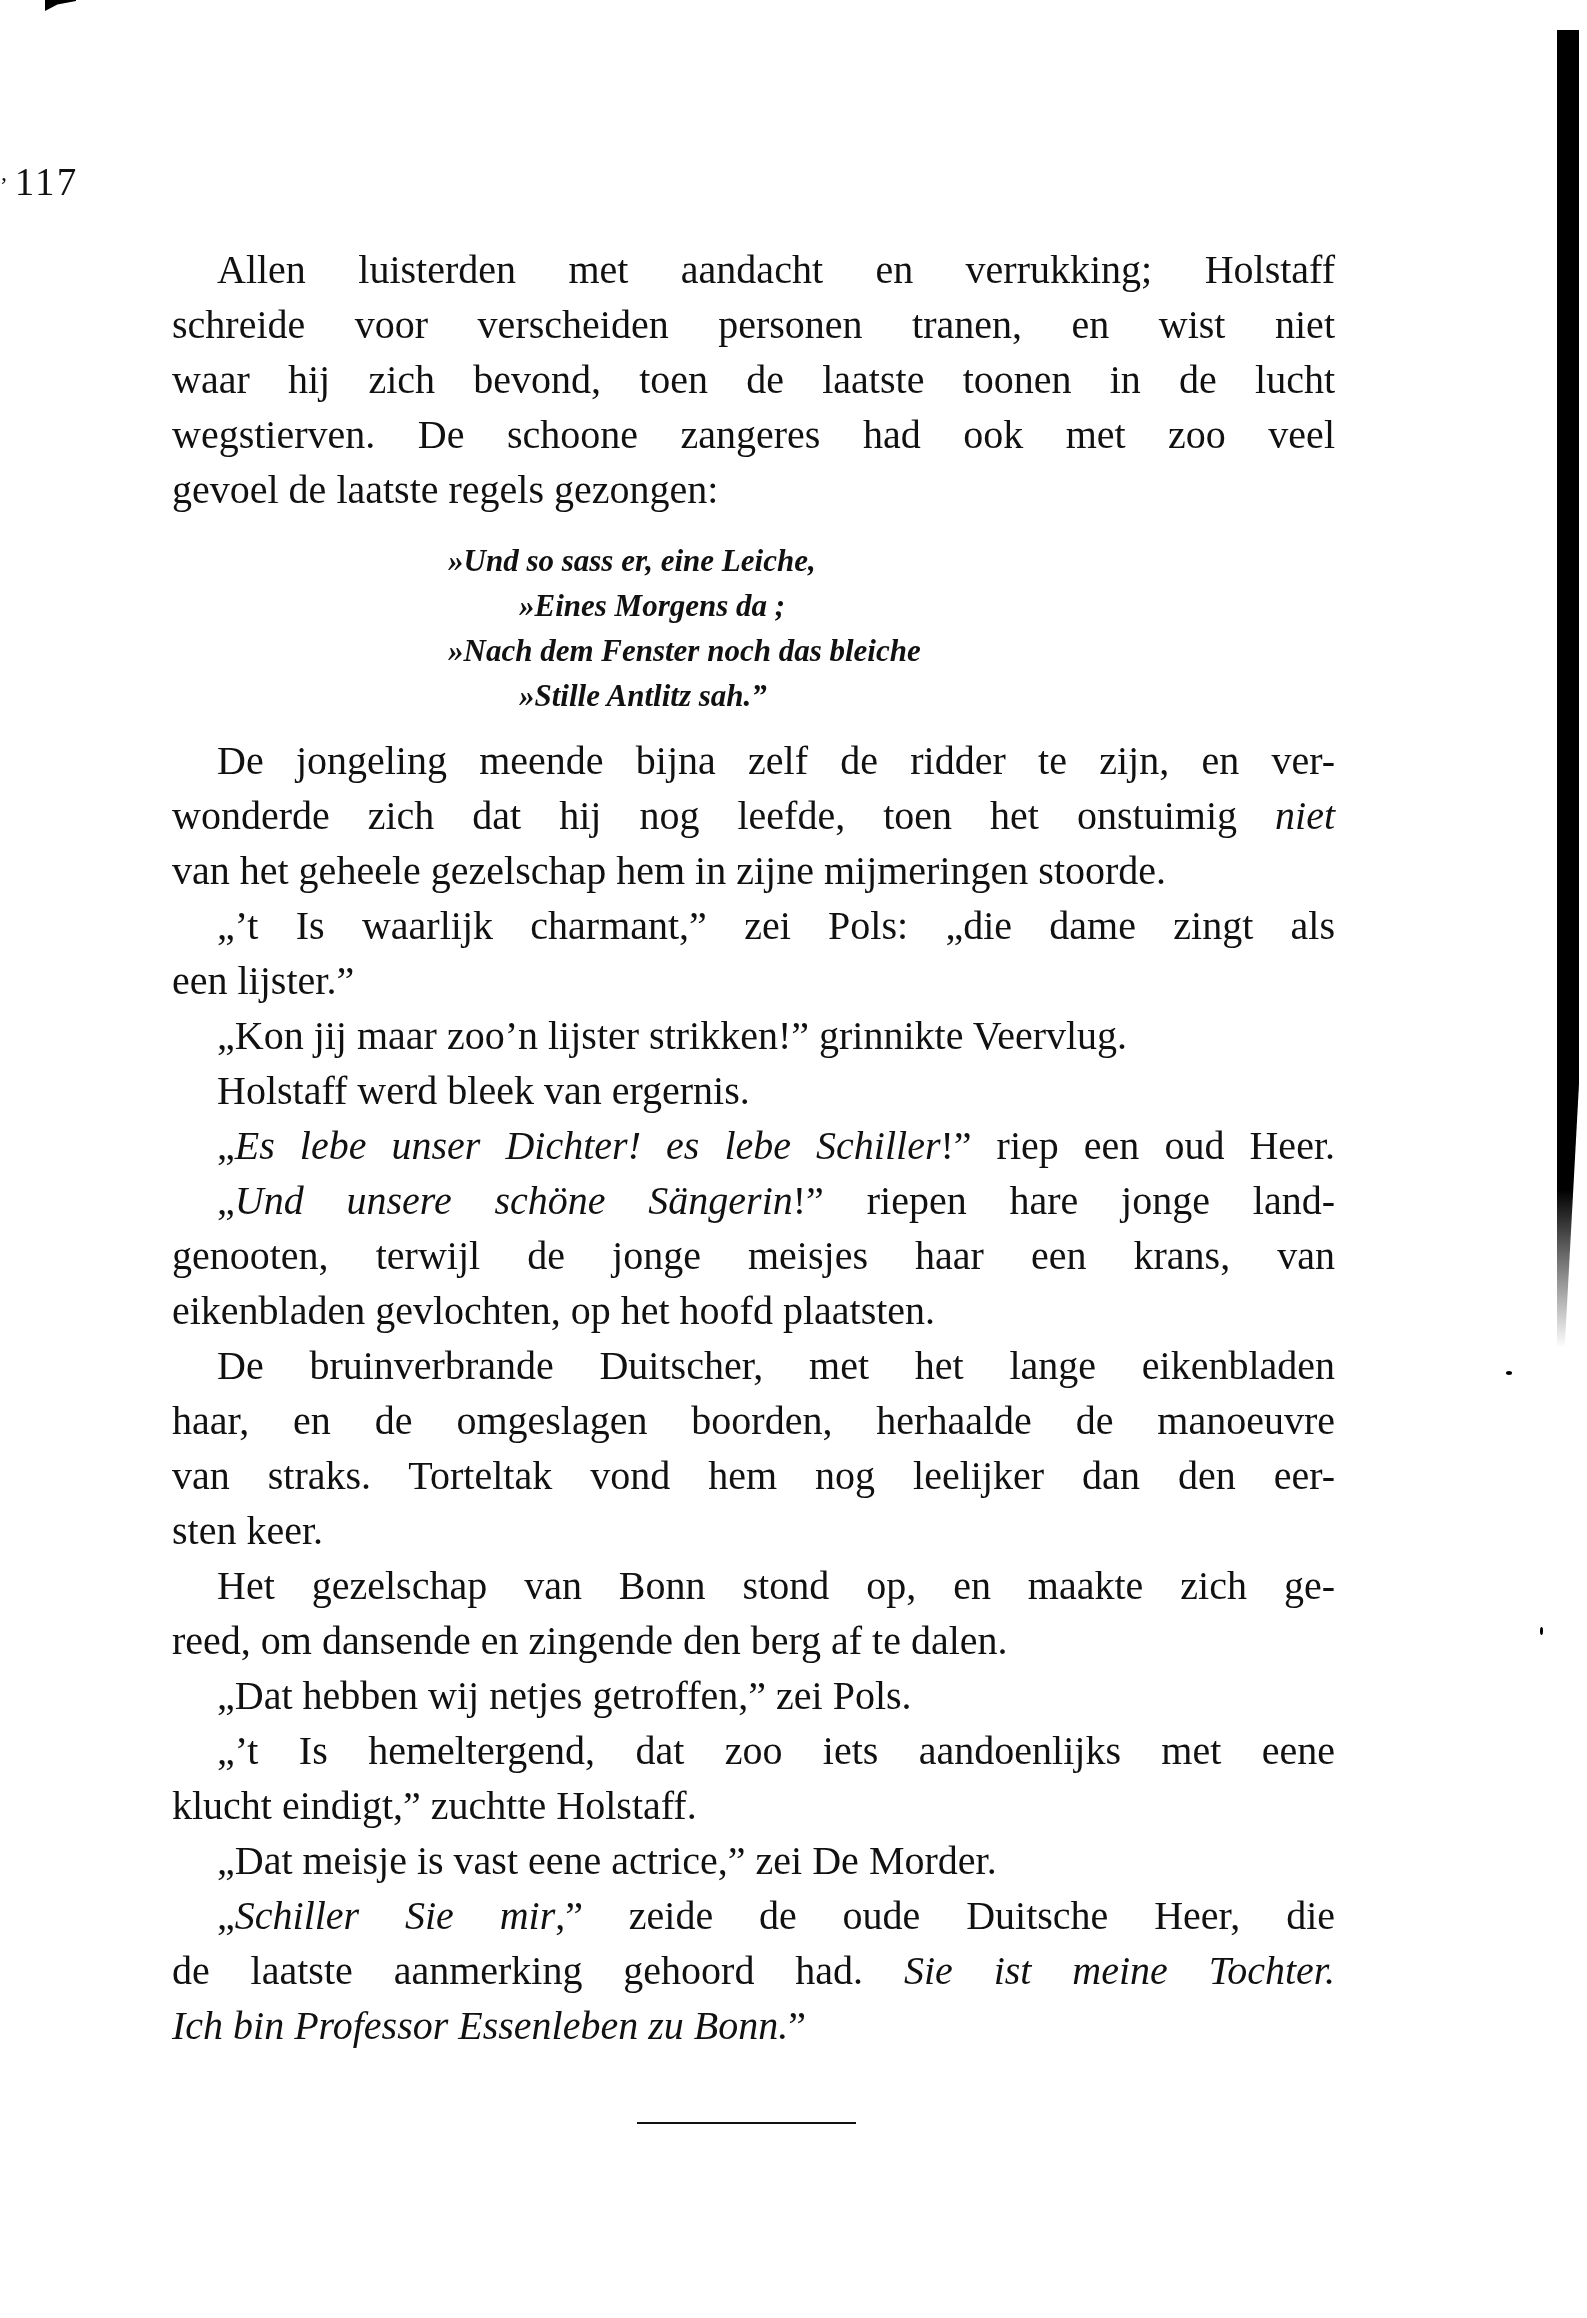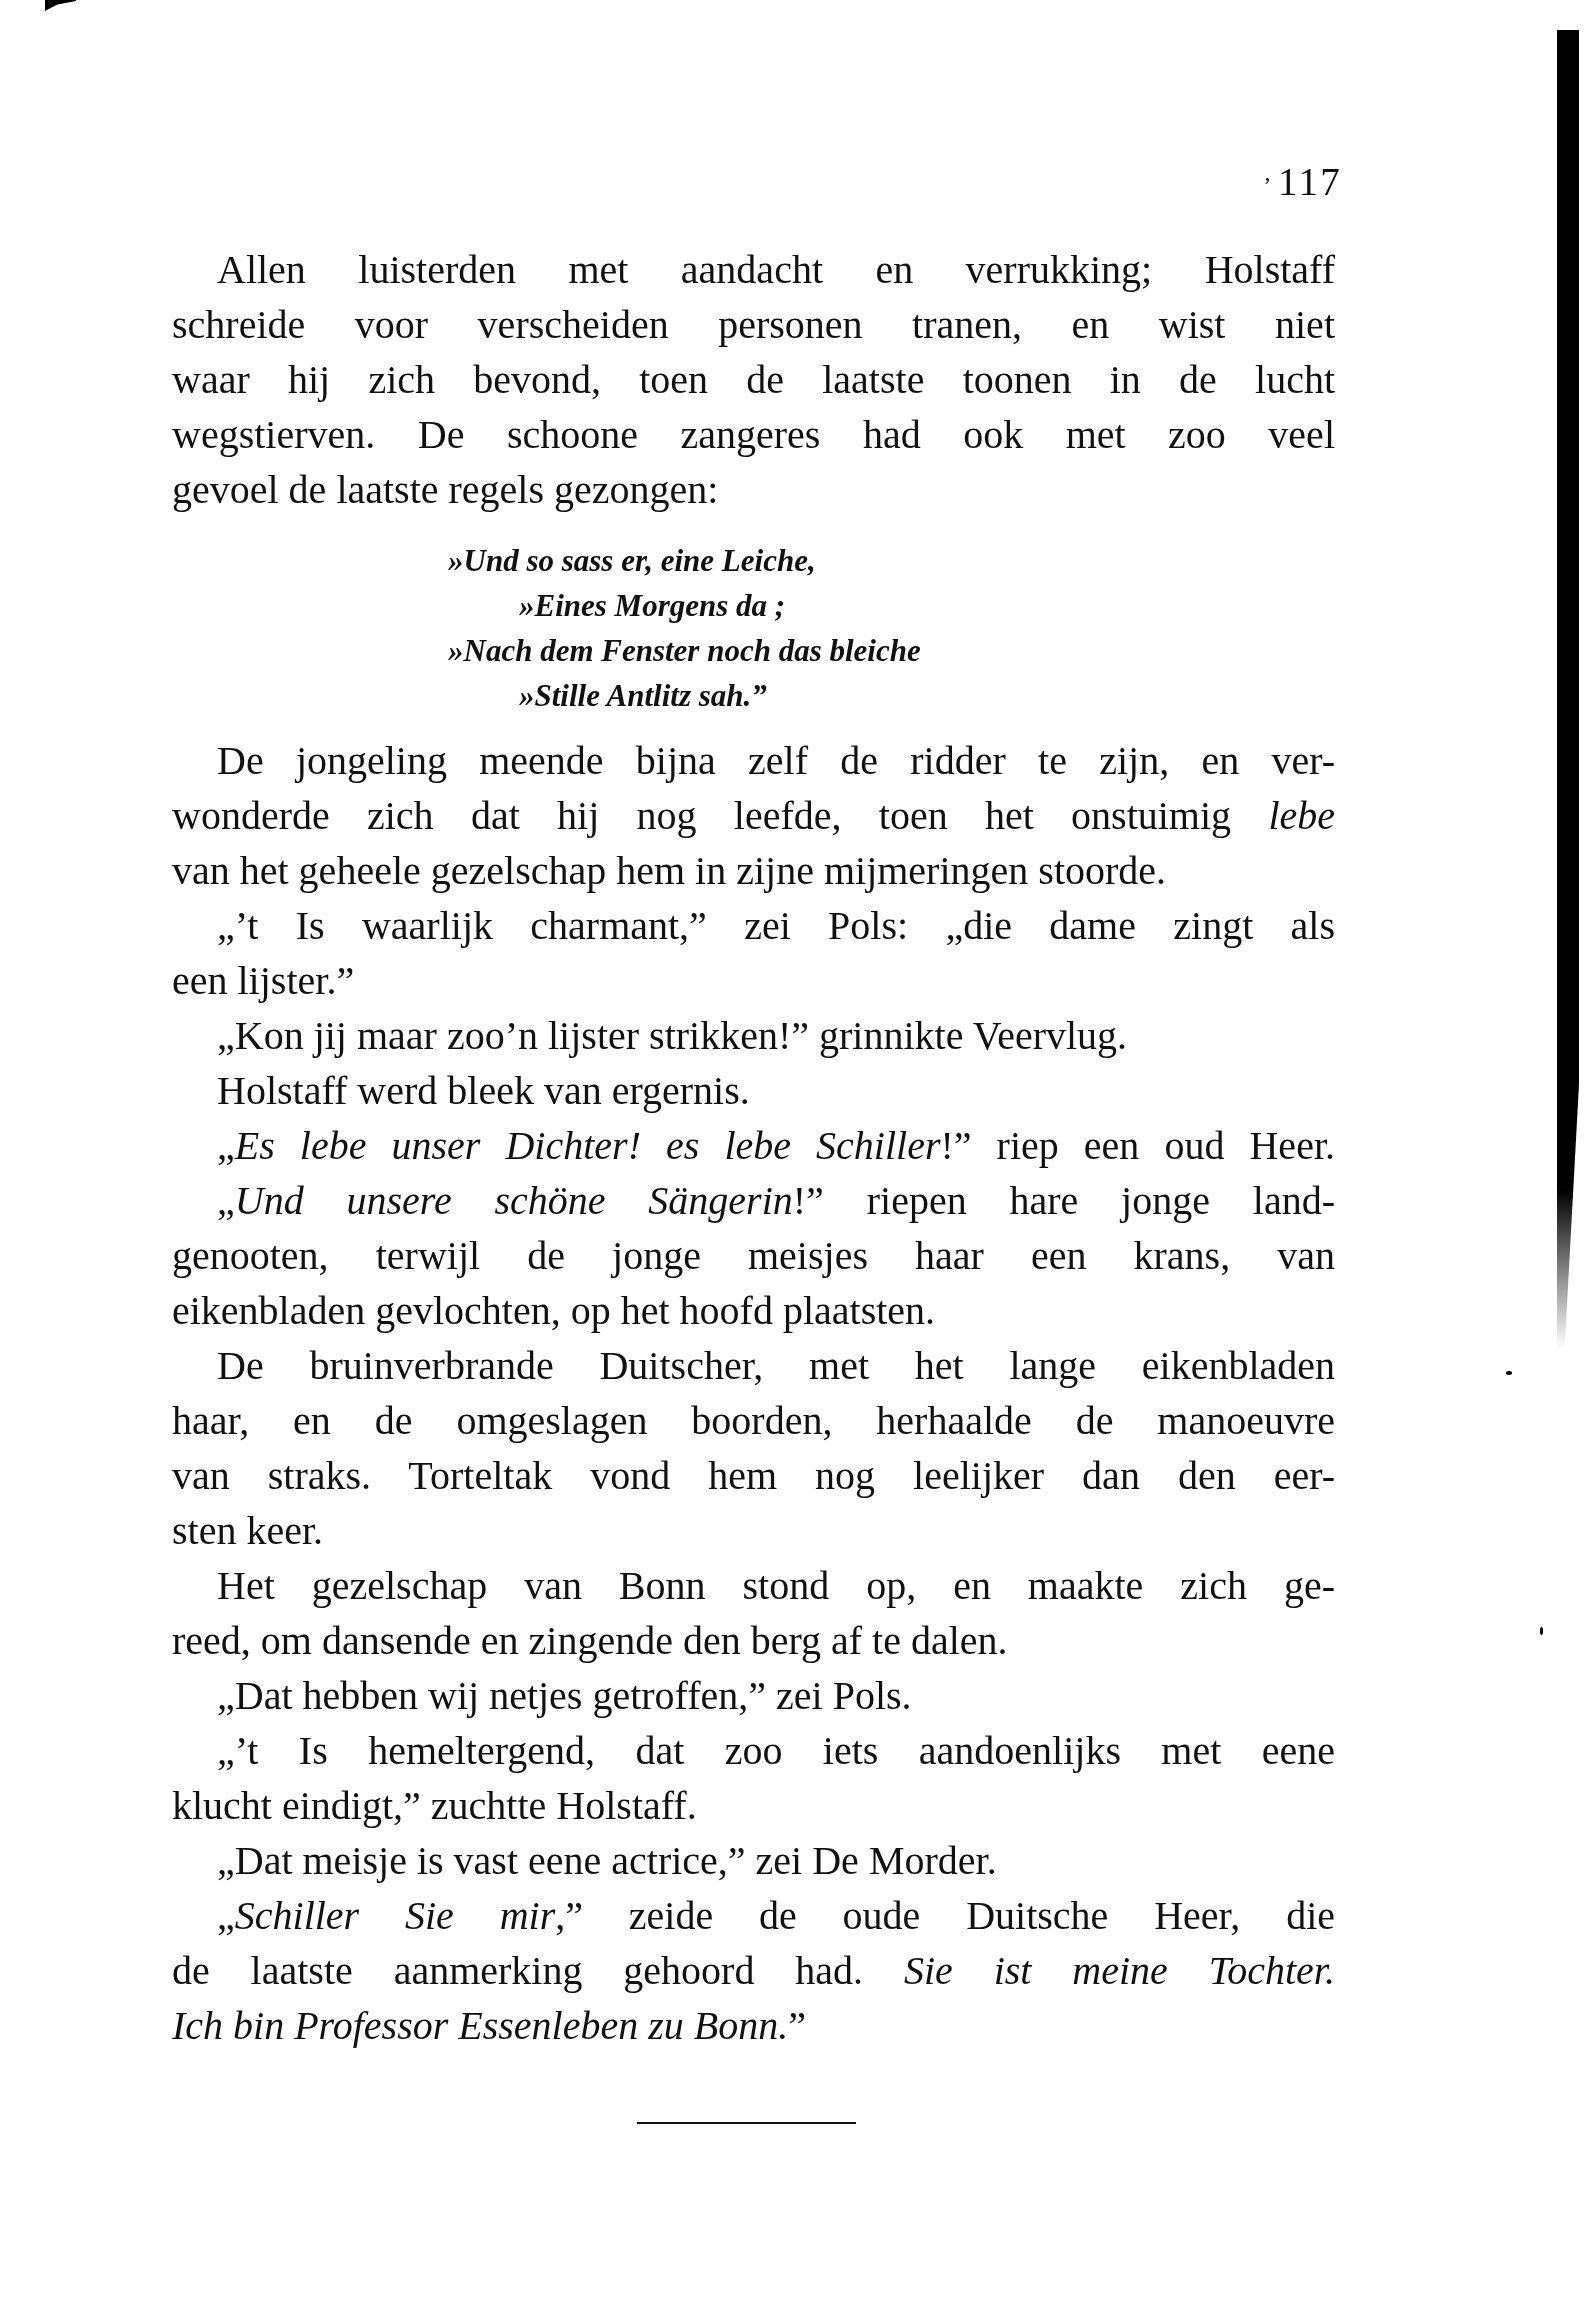--- a/index.html
+++ b/index.html
@@ -4,21 +4,21 @@
 <style>
   html, body { margin: 0; padding: 0; background: #ffffff; }
   body { width: 1588px; height: 2319px; position: relative; overflow: hidden;
          font-family: "Liberation Serif", "DejaVu Serif", serif; color: #111; }
   .corner-mark { position: absolute; left: 45px; top: 0; width: 31px; height: 11px;
                  background: #000; clip-path: polygon(0 0, 100% 0, 100% 10%, 40% 40%, 0 100%); }
   .edge-bar { position: absolute; left: 1557px; top: 29.5px; width: 22px; height: 1318px;
               background: linear-gradient(#000 0%, #000 88%, rgba(0,0,0,0) 100%);
               clip-path: polygon(0 0, 100% 0, 100% 80%, 35% 100%, 0 100%); }
   .speck { position: absolute; background: #000; border-radius: 50%; }
-  .page-number { position: absolute; left: 14px; width: 1328px; top: 159px; text-align: right;
+  .page-number { position: absolute; left: 0; width: 1328px; top: 159px; text-align: left;
                  font-size: 39px; letter-spacing: 2.3px; }
   .page-number .tick { font-size: 23px; vertical-align: middle; margin-right: 4.7px; }
   .text-block { position: absolute; left: 172px; width: 1163px; top: 242px; }
   .line { height: 55px; line-height: 55px; font-size: 40px; white-space: nowrap;
           text-align: justify; text-align-last: justify; }
   .line.last { text-align-last: left; }
   .line.indent { padding-left: 45px; }
   .line .em { font-style: italic; }
   .poem { padding: 4.7px 0 15.5px 0; }
   .poem-line { height: 45px; line-height: 45px; font-size: 31px; font-style: italic;
@@ -49,21 +49,21 @@
 
   <div class="poem">
     <div class="poem-line" style="padding-left:276px;margin-top:16px;">»Und so sass er, eine Leiche,</div>
     <div class="poem-line" style="padding-left:347px;">»Eines Morgens da ;</div>
     <div class="poem-line" style="padding-left:276px;">»Nach dem Fenster noch das bleiche</div>
     <div class="poem-line" style="padding-left:347px;">»Stille Antlitz sah.”</div>
   </div>
 
   <div>
     <div class="line indent">De jongeling meende bijna zelf de ridder te zijn, en ver-</div>
-    <div class="line"><span>wonderde zich dat hij nog leefde, toen het onstuimig </span><span class="em">lebe</span></div>
+    <div class="line"><span>wonderde zich dat hij nog leefde, toen het onstuimig </span><span class="em">niet</span></div>
     <div class="line last">van het geheele gezelschap hem in zijne mijmeringen stoorde.</div>
   </div>
 
   <div>
     <div class="line indent">„’t Is waarlijk charmant,” zei Pols: „die dame zingt als</div>
     <div class="line last">een lijster.”</div>
   </div>
 
   <div class="line indent last">„Kon jij maar zoo’n lijster strikken!” grinnikte Veervlug.</div>
   <div class="line indent last">Holstaff werd bleek van ergernis.</div>

